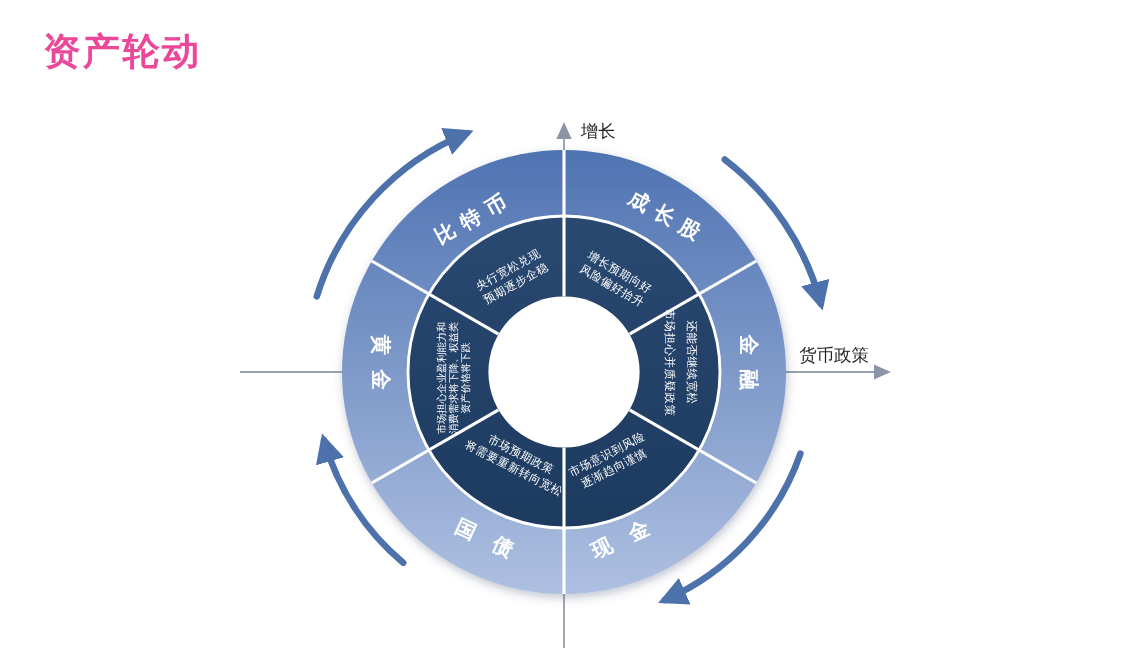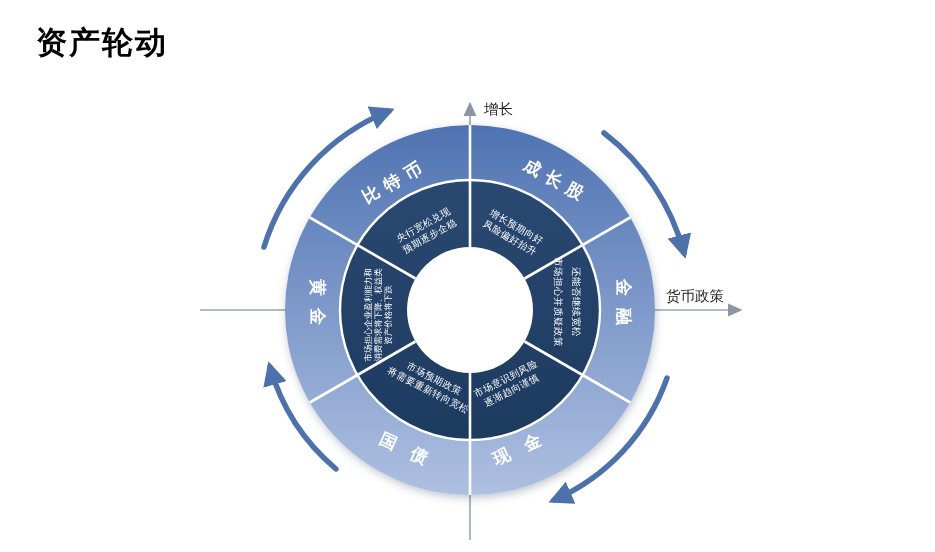--- a/index.html
+++ b/index.html
@@ -18,21 +18,21 @@
     background: #ffffff;
   }
   .slide-title {
     position: absolute;
     left: 36px;
     top: 22px;
     margin: 0;
     font-size: 31px;
     font-weight: 700;
     letter-spacing: 2px;
-    color: #000000;
+    color: #ec4899;
   }
   svg.diagram {
     position: absolute;
     left: 0;
     top: 0;
   }
   text { user-select: none; }
   .outer-label {
     fill: #ffffff;
     font-size: 17px;

